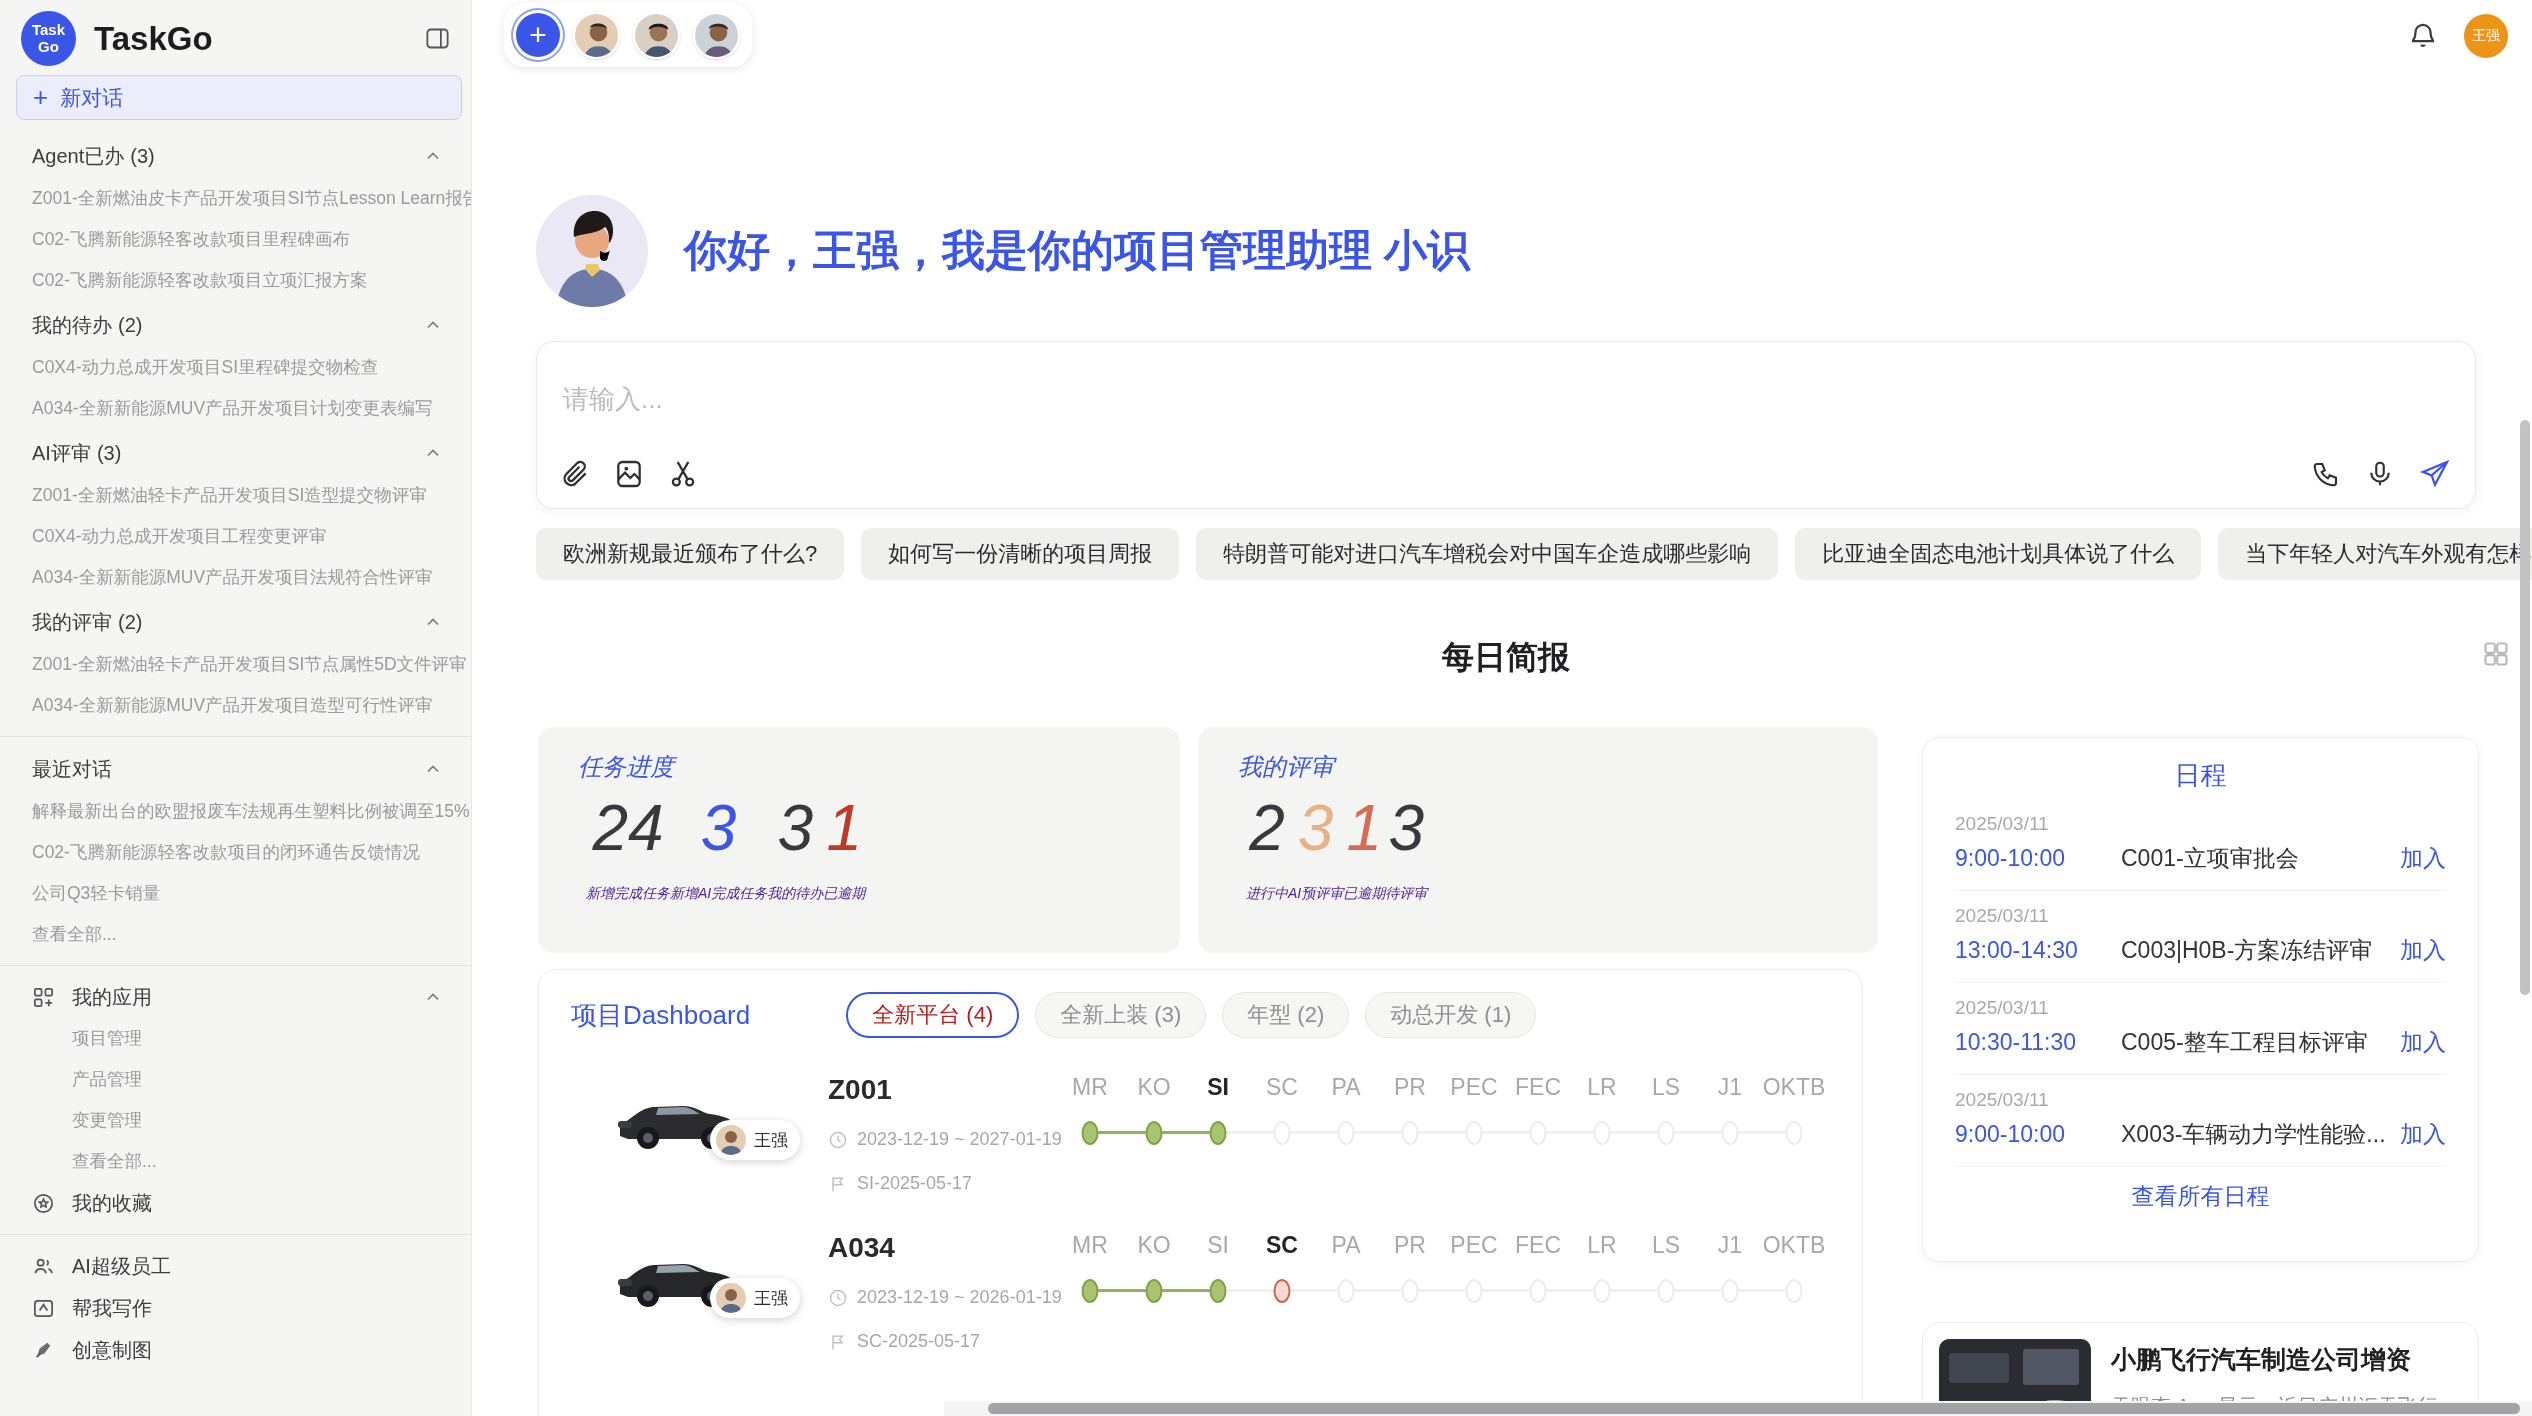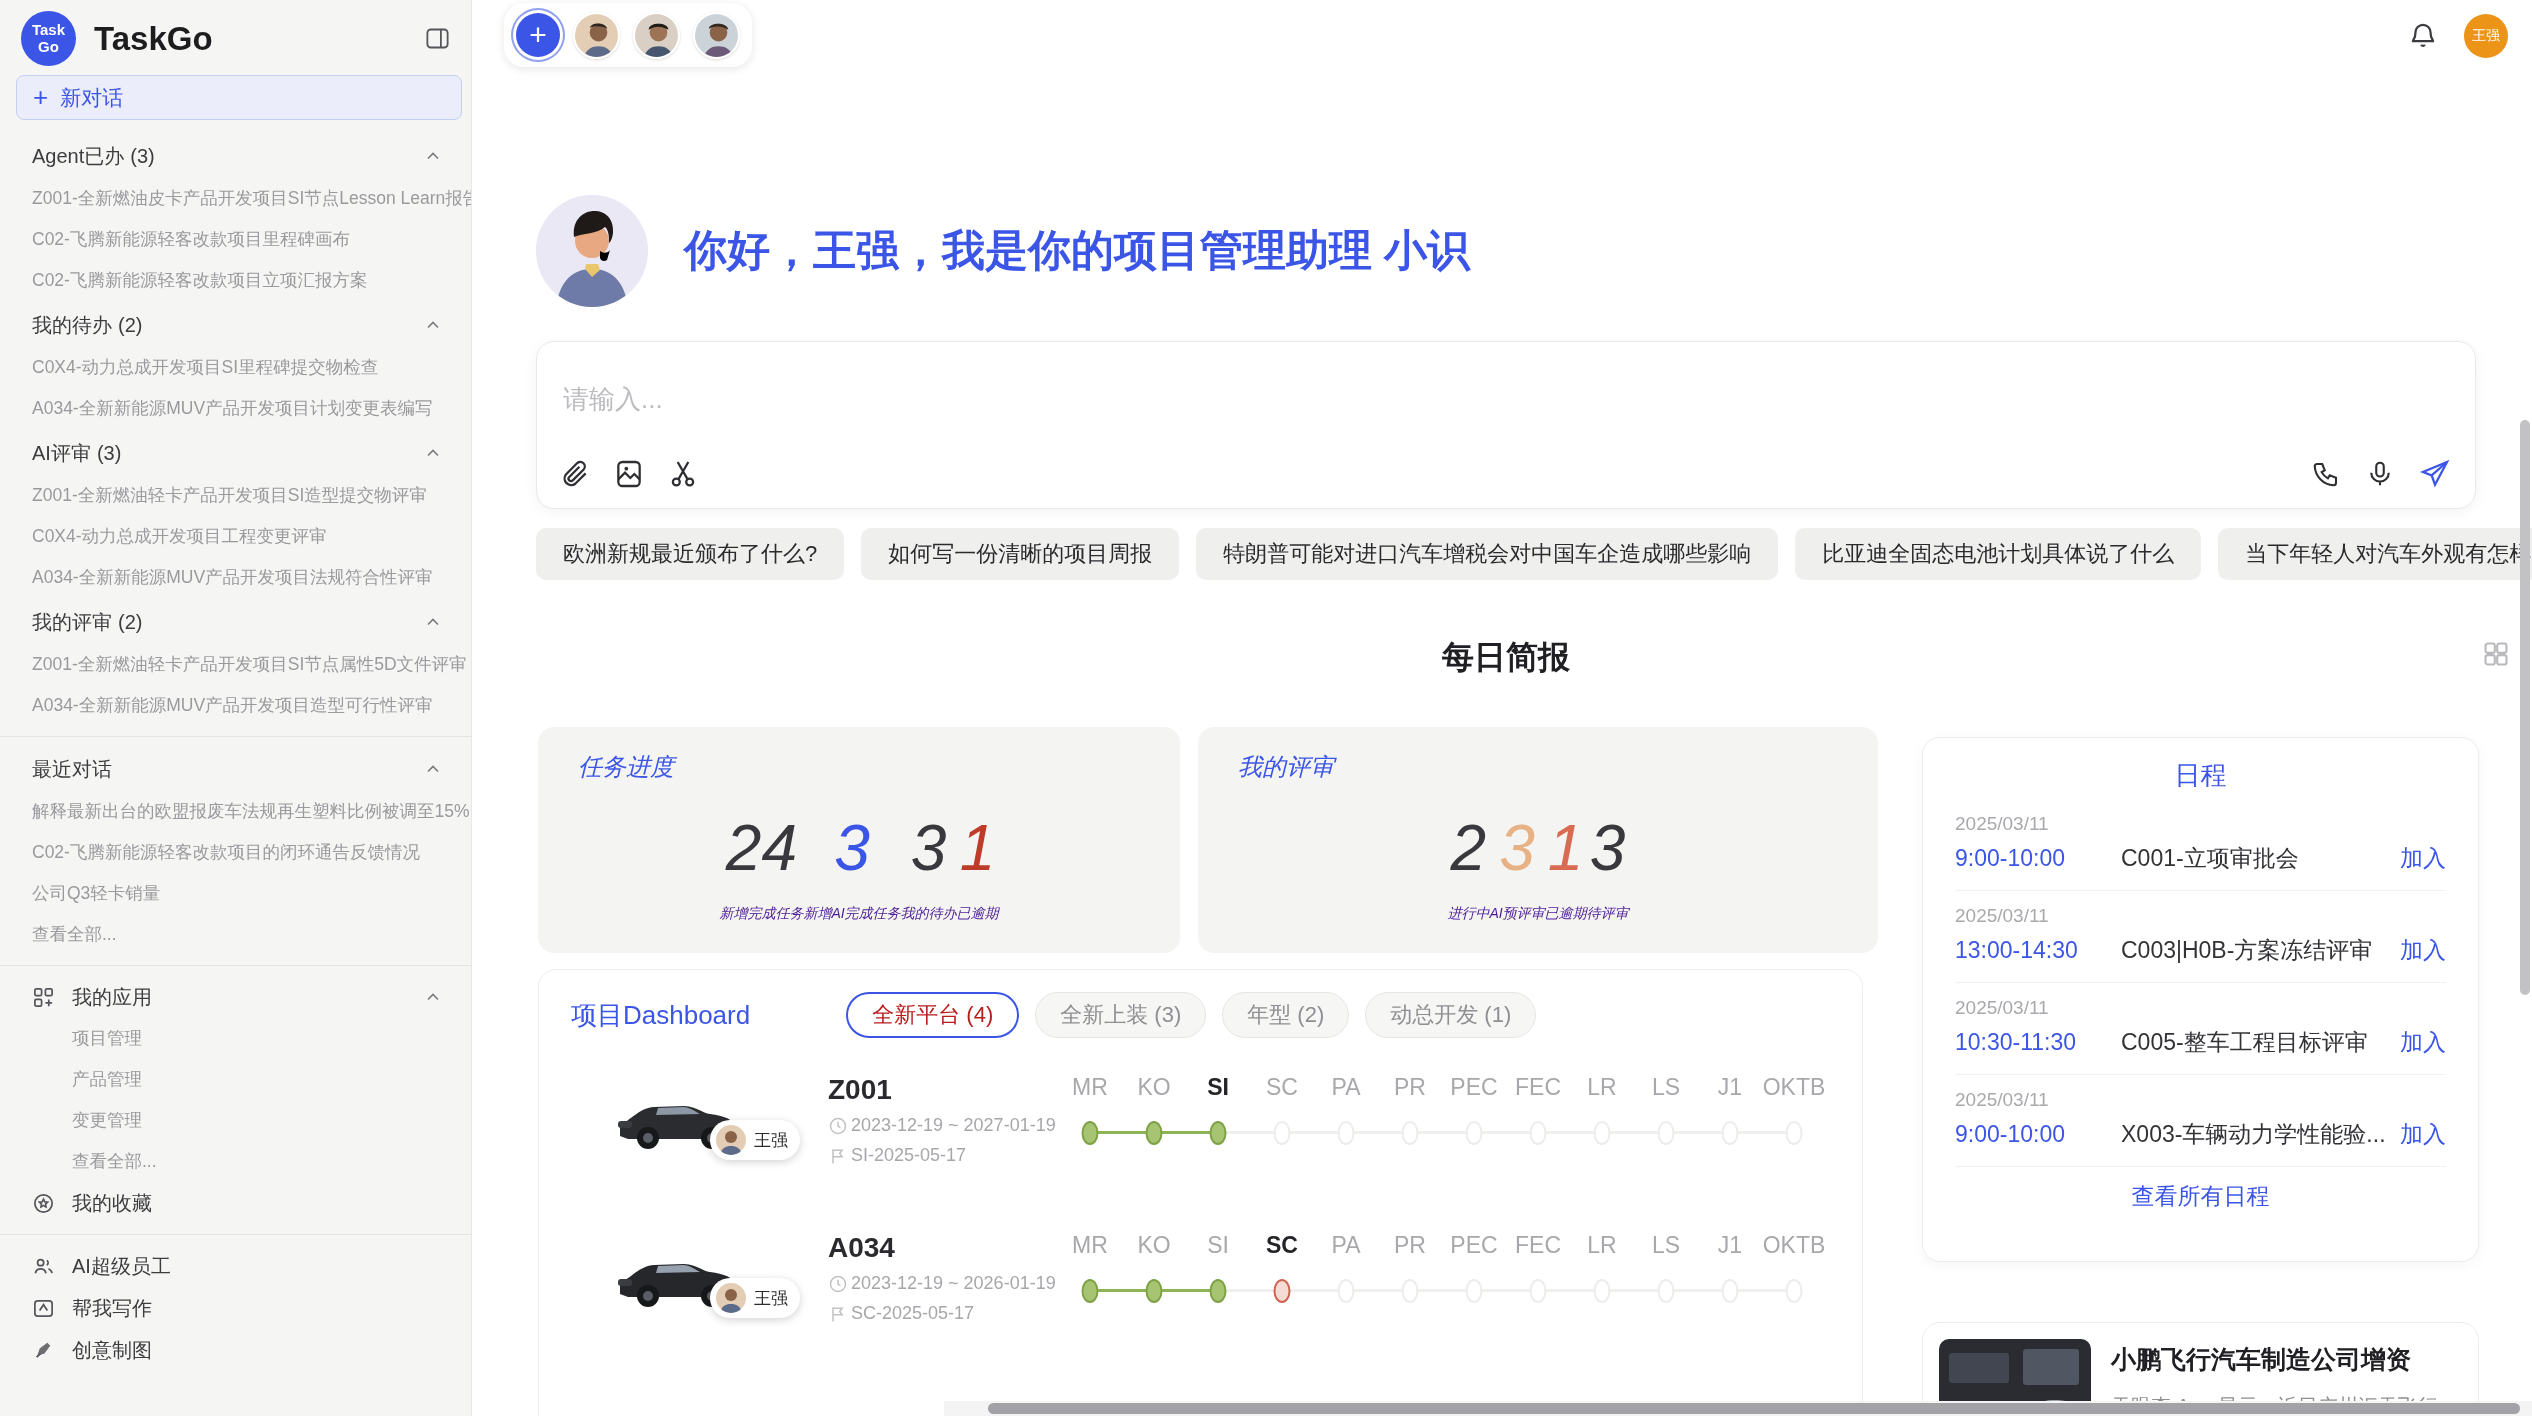--- a/index.html
+++ b/index.html
@@ -53,21 +53,21 @@
   .chips { position:absolute; left:64px; top:528px; width:1948px; display:flex; gap:17px; }
   .chip { height:52px; background:#efefee; border-radius:10px; display:flex; align-items:center; padding:0 27px; font-size:22px; color:#2b2b2e; white-space:nowrap; cursor:pointer; }
 
   .brief-title { position:absolute; left:64px; top:636px; width:1940px; text-align:center; font-size:32px; font-weight:700; color:#202024; }
   .grid-icon { position:absolute; left:2010px; top:640px; width:28px; height:28px; color:#b9b9bd; cursor:pointer; }
 
   .stat-card { position:absolute; top:727px; height:226px; background:#f4f4f2; border-radius:16px; padding:24px 40px;font-style:italic; }
   .stat-card.c0 { left:66px; width:642px; }
   .stat-card.c1 { left:726px; width:680px; }
   .stat-title { font-size:24px; color:#3b55e6; }
-  .stat-row { display:flex; justify-content:center; margin-top:22px; padding:0 8px; }
+  .stat-row { display:flex; justify-content:flex-start; margin-top:2px; padding:0 8px; }
   .stat { text-align:center; }
   .stat-value { font-size:64px; font-weight:500; color:#39393d; line-height:1.35; }
   .stat-value.color-blue { color:#3b55e6; }
   .stat-value.color-red { color:#bd3b28; }
   .stat-value.color-tan { color:#e7b386; }
   .stat-value.color-salmon { color:#d96b52; }
   .stat-label { font-size:14px; color:#4c1d95; margin-top:14px; }
 
   .dash-card { position:absolute; left:66px; top:969px; width:1325px; height:560px; background:#fff; border:1px solid #ececec; border-radius:18px; overflow:hidden; }
   .dash-head { display:flex; align-items:center; padding:22px 0 0 32px; }
@@ -76,21 +76,21 @@
   .tab { height:46px; border-radius:999px; padding:0 24px; font-size:22px; color:#8f8f93; background:#f6f6f4; border:1px solid #e5e5e3; display:flex; align-items:center; cursor:pointer; white-space:nowrap; font-family:inherit; }
   .tab.active { background:#fff; border:2px solid #3b55e6; color:#b91c1c; }
   .proj { display:flex; align-items:flex-start; margin-top:34px; padding-left:63px; height:130px; }
   .proj-media { position:relative; width:150px; height:110px; }
   .car-svg { width:150px; height:92px; }
   .owner-badge { position:absolute; left:108px; top:48px; background:#fff; border-radius:999px; box-shadow:0 2px 8px rgba(0,0,0,.18); display:flex; align-items:center; padding:5px 12px 5px 6px; gap:8px; }
   .owner-avatar { width:30px; height:30px; border-radius:50%; overflow:hidden; }
   .owner-name { font-size:17px; color:#2c2c2f; white-space:nowrap; }
   .proj-info { width:230px; margin-left:76px; padding-top:2px; }
   .proj-code { font-size:28px; font-weight:700; color:#2a2a2e; }
-  .proj-meta { display:flex; align-items:center; margin-top:9px; color:#a7a7ab; font-size:18px; gap:3px; white-space:nowrap; }
+  .proj-meta { display:flex; align-items:center; margin-top:23px; color:#a7a7ab; font-size:18px; gap:9px; white-space:nowrap; }
   .meta-icon { width:20px; height:20px; color:#c2c2c6; flex:none; }
   .milestones { display:flex; margin-top:2px; }
   .ms-cell { width:64px; text-align:center; position:relative; }
   .ms-label { font-size:23px; color:#a8a8ac; height:36px; }
   .ms-cell.current .ms-label { color:#242428; font-weight:700; }
   .ms-track { position:relative; height:46px; }
   .seg { position:absolute; right:50%; top:50%; width:64px; height:3px; margin-top:-2px; }
   .seg-green { background:#8cb558; }
   .seg-gray { background:#f0f0ee; }
   .dot { position:absolute; left:50%; top:50%; transform:translate(-50%,-50%); width:17px; height:24px; border-radius:50%; background:#fff; border:2px solid #ececea; z-index:1; }

